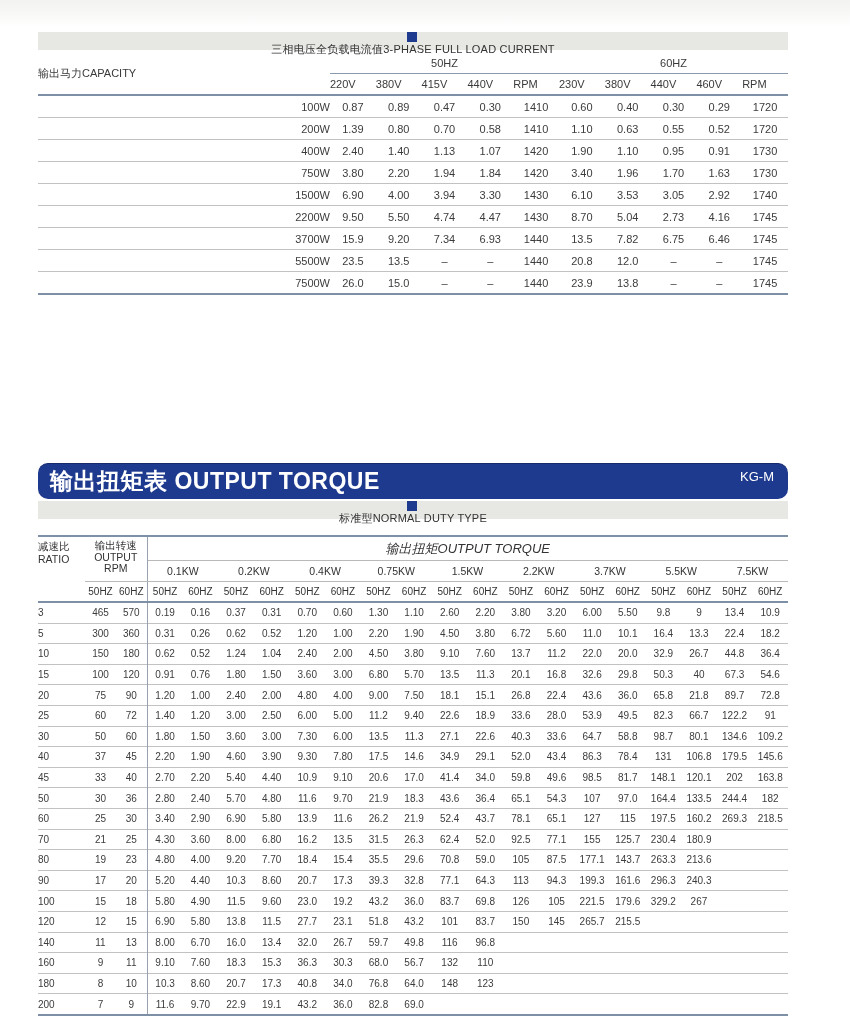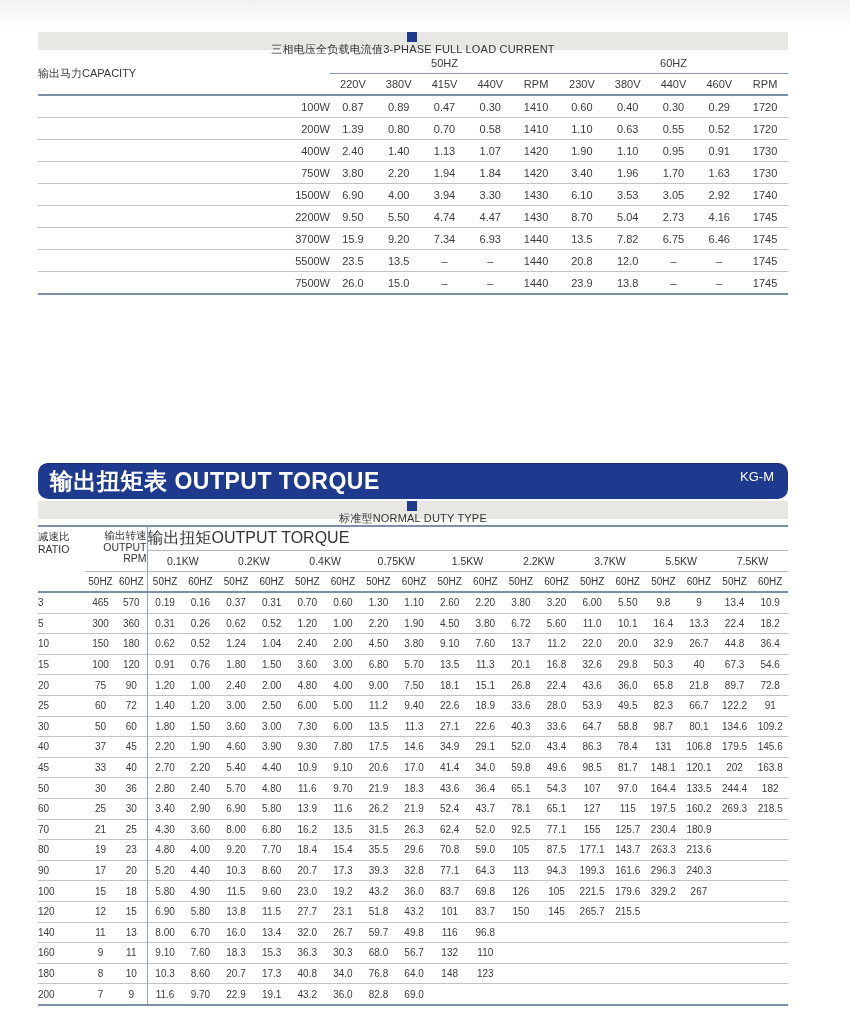--- a/index.html
+++ b/index.html
@@ -33,31 +33,31 @@
   }
   .banner-title{font-size:23px;font-weight:bold;padding-left:12px;letter-spacing:0.5px;}
   .banner-unit{position:absolute;right:14px;bottom:15px;font-size:13px;}
 
   table{border-collapse:collapse;width:100%;table-layout:fixed;}
   th,td{padding:0;font-weight:normal;}
 
   
   #t1{margin-top:3px;}
   #t1 .grp{height:20px;font-size:11px;color:#3a3a3a;border-bottom:1px solid #8a9aae;}
-  #t1 .volt{height:20px;font-size:11px;color:#3a3a3a;text-align:center;border-bottom:2px solid #7e90a6;}
+  #t1 .volt{height:20px;font-size:11px;color:#3a3a3a;text-align:left;border-bottom:2px solid #7e90a6;}
   #t1 .cap-h{text-align:left;font-size:11px;color:#3a3a3a;vertical-align:middle;border-bottom:2px solid #7e90a6;}
   #t1 td{height:21px;font-size:11px;color:#3c3c3c;text-align:center;border-top:1px solid #c2c2c2;}
   #t1 td.cap{text-align:right;}
   #t1 tbody tr:last-child td{border-bottom:2px solid #7e90a6;}
 
   
-  #t2{margin-top:6px;border-top:2px solid #7e90a6;}
+  #t2{margin-top:16px;border-top:2px solid #7e90a6;}
   #t2 .h-ratio{text-align:left;vertical-align:top;font-size:10.5px;color:#333;line-height:1.2;padding-top:3px;border-bottom:2px solid #7e90a6;}
-  #t2 .h-rpm{text-align:right;vertical-align:top;font-size:10.5px;color:#333;line-height:1.1;padding-top:3px;border-right:1px solid #97a2ae;border-bottom:1px solid #b9b9b9;}
-  #t2 .h-torque{height:23px;font-size:16px;color:#333;text-align:left;border-bottom:1px solid #b9b9b9;}
+  #t2 .h-rpm{text-align:center;vertical-align:top;font-size:10.5px;color:#333;line-height:1.1;padding-top:3px;border-right:1px solid #97a2ae;border-bottom:1px solid #b9b9b9;}
+  #t2 .h-torque{height:23px;font-size:13px;color:#333;text-align:center;border-bottom:1px solid #b9b9b9;font-style:italic;}
   #t2 .h-kw{height:20px;font-size:10.5px;color:#333;text-align:center;border-bottom:1px solid #b9b9b9;}
   #t2 .h-hz{height:19px;font-size:10px;color:#333;text-align:center;border-bottom:2px solid #7e90a6;}
   #t2 td{height:19.6px;font-size:10px;color:#3c3c3c;text-align:center;border-top:1px solid #c2c2c2;}
   #t2 td.ratio{text-align:left;}
   #t2 .vline{border-right:1px solid #97a2ae;}
   #t2 tbody tr:last-child td{border-bottom:2px solid #7e90a6;}
 </style>
 </head>
 <body>
 

